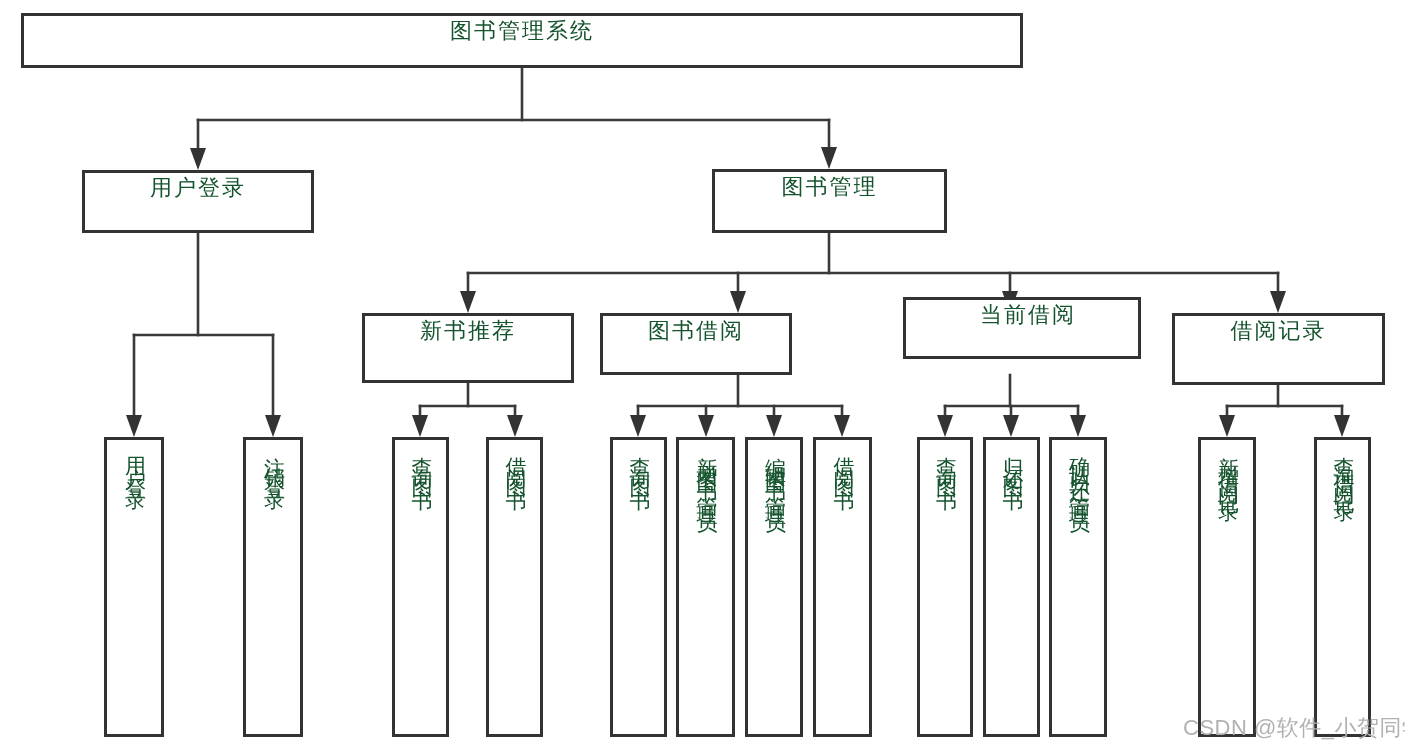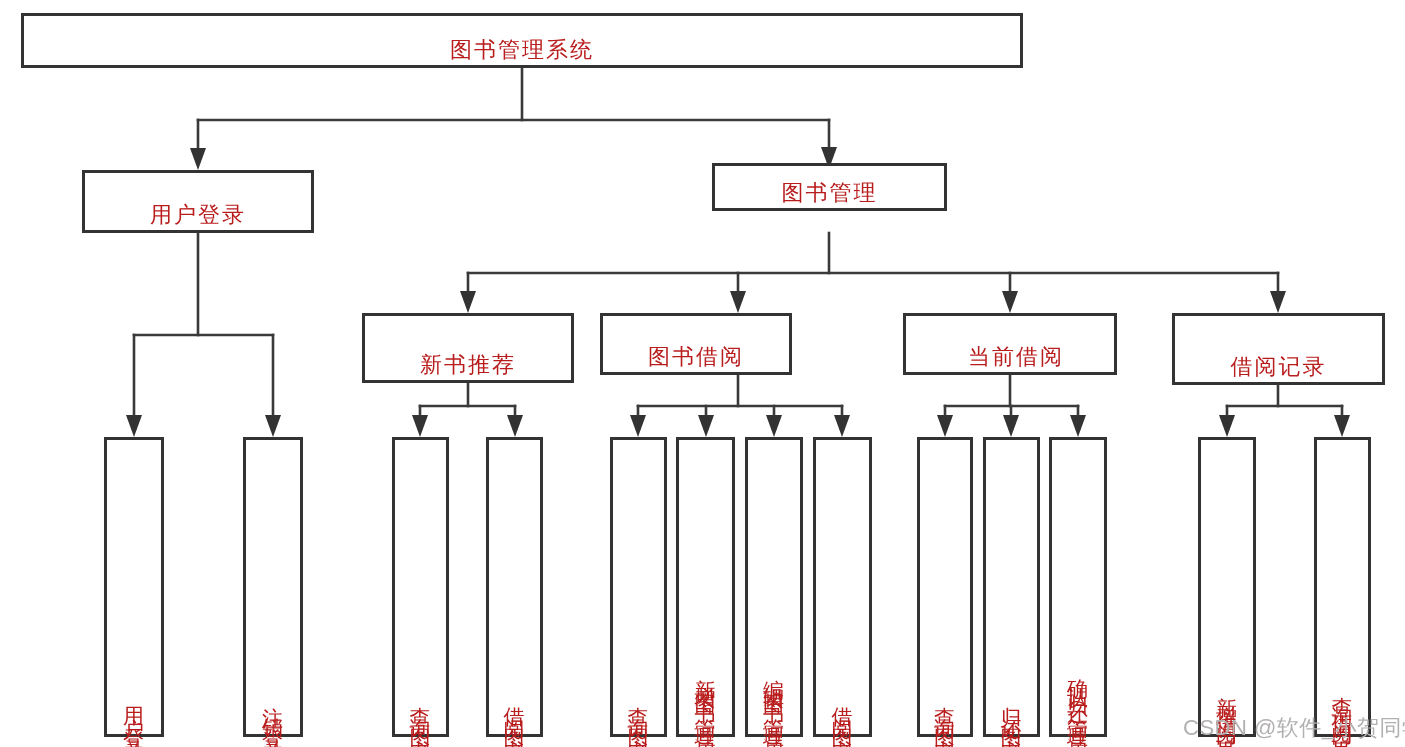--- a/index.html
+++ b/index.html
@@ -22,23 +22,24 @@
     width: 1405px;
     height: 747px;
     pointer-events: none;
   }
   .box {
     position: absolute;
     box-sizing: border-box;
     background: #ffffff;
     border: 3px solid #333333;
     display: flex;
-    align-items: flex-end;
+    align-items: flex-start;
     justify-content: center;
-    color: #b91c1c;
+    color: #14532d;
+    font-family: Liberation Mono, monospace;
   }
   .box.h span {
     font-size: 22px;
     letter-spacing: 2px;
     white-space: nowrap;
   }
   .box.v .vtext {
     writing-mode: vertical-rl;
     text-orientation: upright;
     font-size: 21px;
@@ -135,31 +136,31 @@
     </g>
   </svg>
 
   <div class="box h" style="left:21px; top:13px; width:1002px; height:55px;">
     <span>图书管理系统</span>
   </div>
 
   <div class="box h" style="left:82px; top:170px; width:232px; height:63px;">
     <span>用户登录</span>
   </div>
-  <div class="box h" style="left:712px; top:163px; width:235px; height:48px;">
+  <div class="box h" style="left:712px; top:169px; width:235px; height:64px;">
     <span>图书管理</span>
   </div>
 
   <div class="box h" style="left:362px; top:313px; width:212px; height:70px;">
     <span>新书推荐</span>
   </div>
   <div class="box h" style="left:600px; top:313px; width:192px; height:62px;">
     <span>图书借阅</span>
   </div>
-  <div class="box h" style="left:903px; top:313px; width:214px; height:62px;padding-left:12px;">
+  <div class="box h" style="left:903px; top:297px; width:238px; height:62px;padding-left:12px;">
     <span>当前借阅</span>
   </div>
   <div class="box h" style="left:1172px; top:313px; width:213px; height:72px;">
     <span>借阅记录</span>
   </div>
 
   <div class="box v" style="left:104px; top:437px; width:60px; height:300px;">
     <span class="vtext">用户登录</span>
   </div>
   <div class="box v" style="left:243px; top:437px; width:60px; height:300px;">

